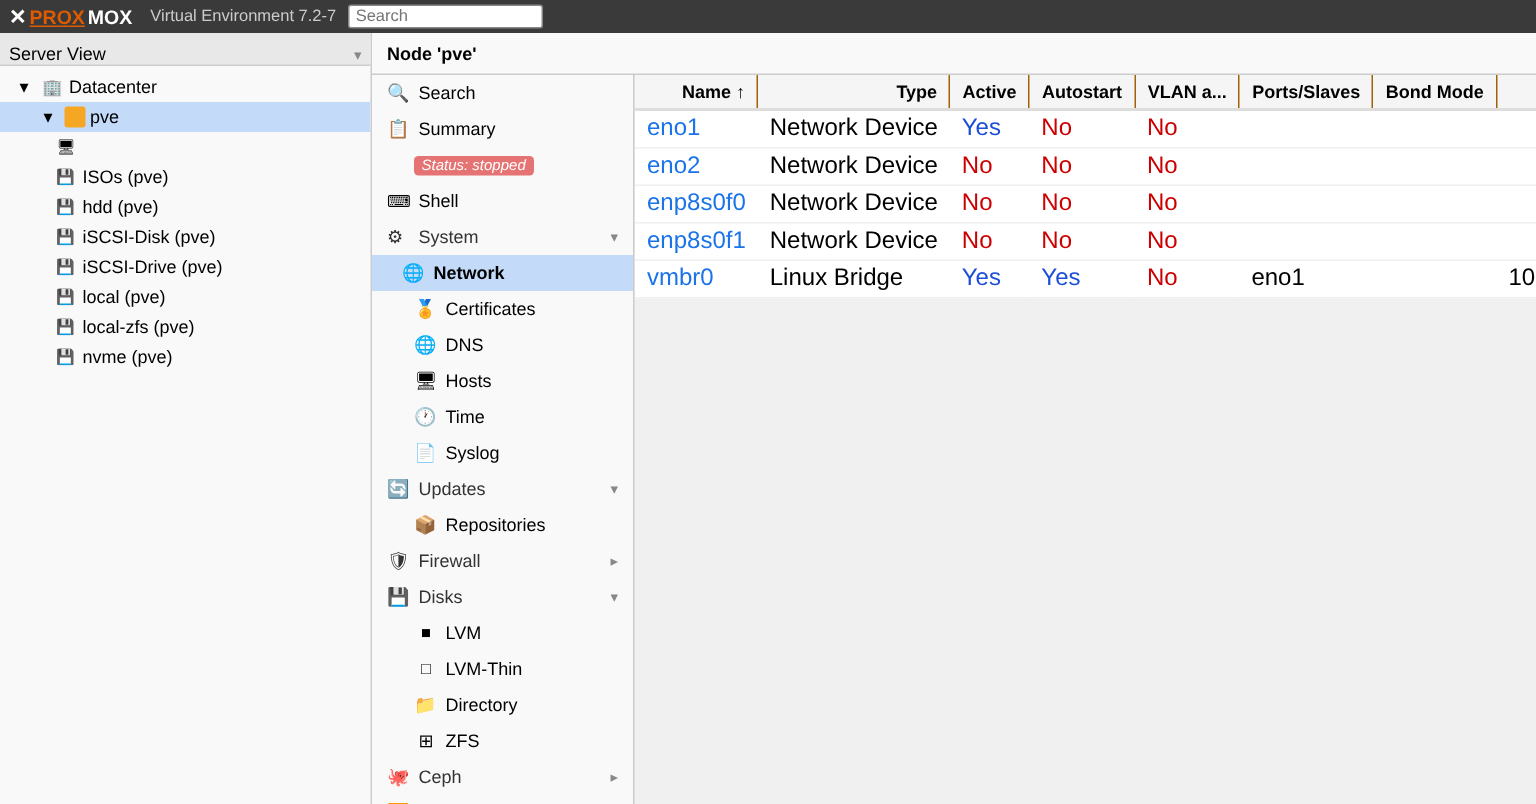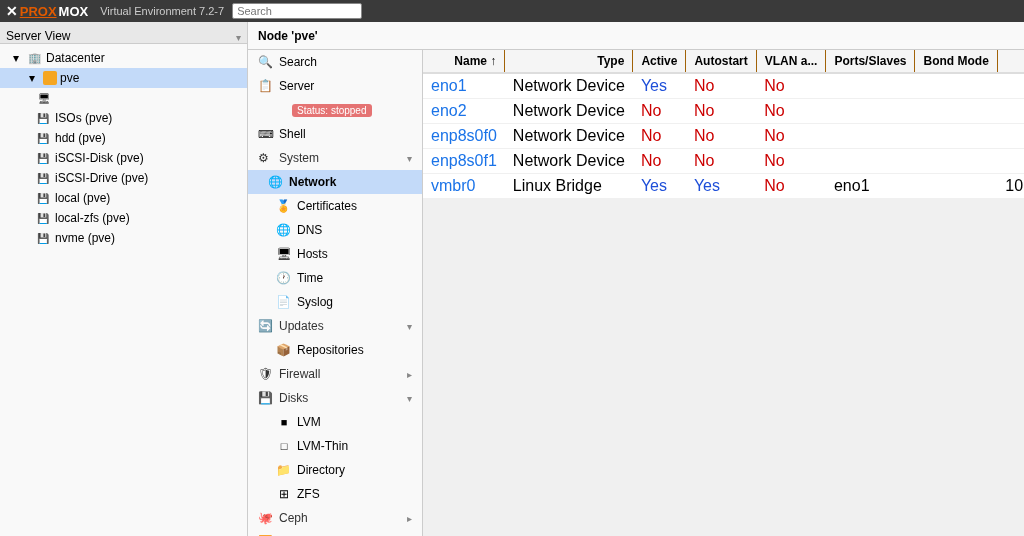--- a/index.html
+++ b/index.html
@@ -140,21 +140,22 @@
     }
     .nav-section-header .nav-icon { width: 16px; margin-right: 5px; }
     .nav-section-header .nav-arrow { margin-left: auto; font-size: 10px; color: #888; }
 
     .status-badge {
       background: #ccc;
       color: #fff;
       border-radius: 3px;
       padding: 1px 5px;
       font-size: 10px;
-      margin-left: 16px;
+      margin-left: 0;
+      font-style: italic;
     }
     .status-stopped { background: #e57373; }
 
     
     #table-area {
       flex: 1;
       display: flex;
       flex-direction: column;
       overflow: hidden;
     }
@@ -303,21 +304,21 @@
 
       <div id="nav-panel">
 
         <div class="nav-item">
           <span class="nav-icon">🔍</span>
           <span class="nav-label">Search</span>
         </div>
 
         <div class="nav-item">
           <span class="nav-icon">📋</span>
-          <span class="nav-label">Server</span>
+          <span class="nav-label">Summary</span>
         </div>
 
         <div class="nav-item" style="padding-left: 28px;">
           <span class="status-badge status-stopped">Status: stopped</span>
         </div>
 
         <div class="nav-item">
           <span class="nav-icon" style="font-size:11px;">⌨</span>
           <span class="nav-label">Shell</span>
         </div>

